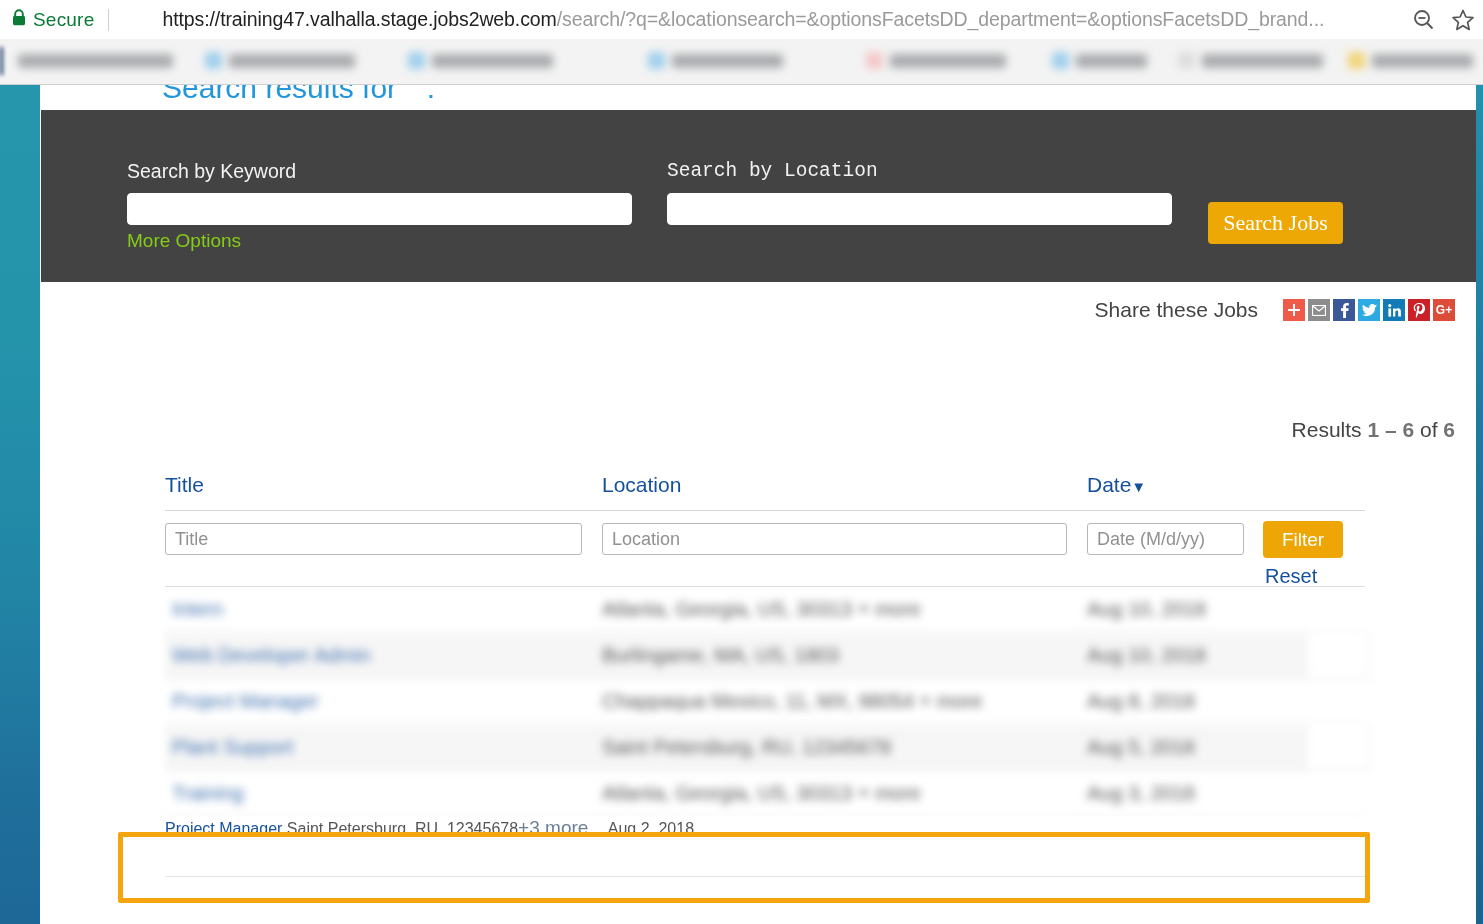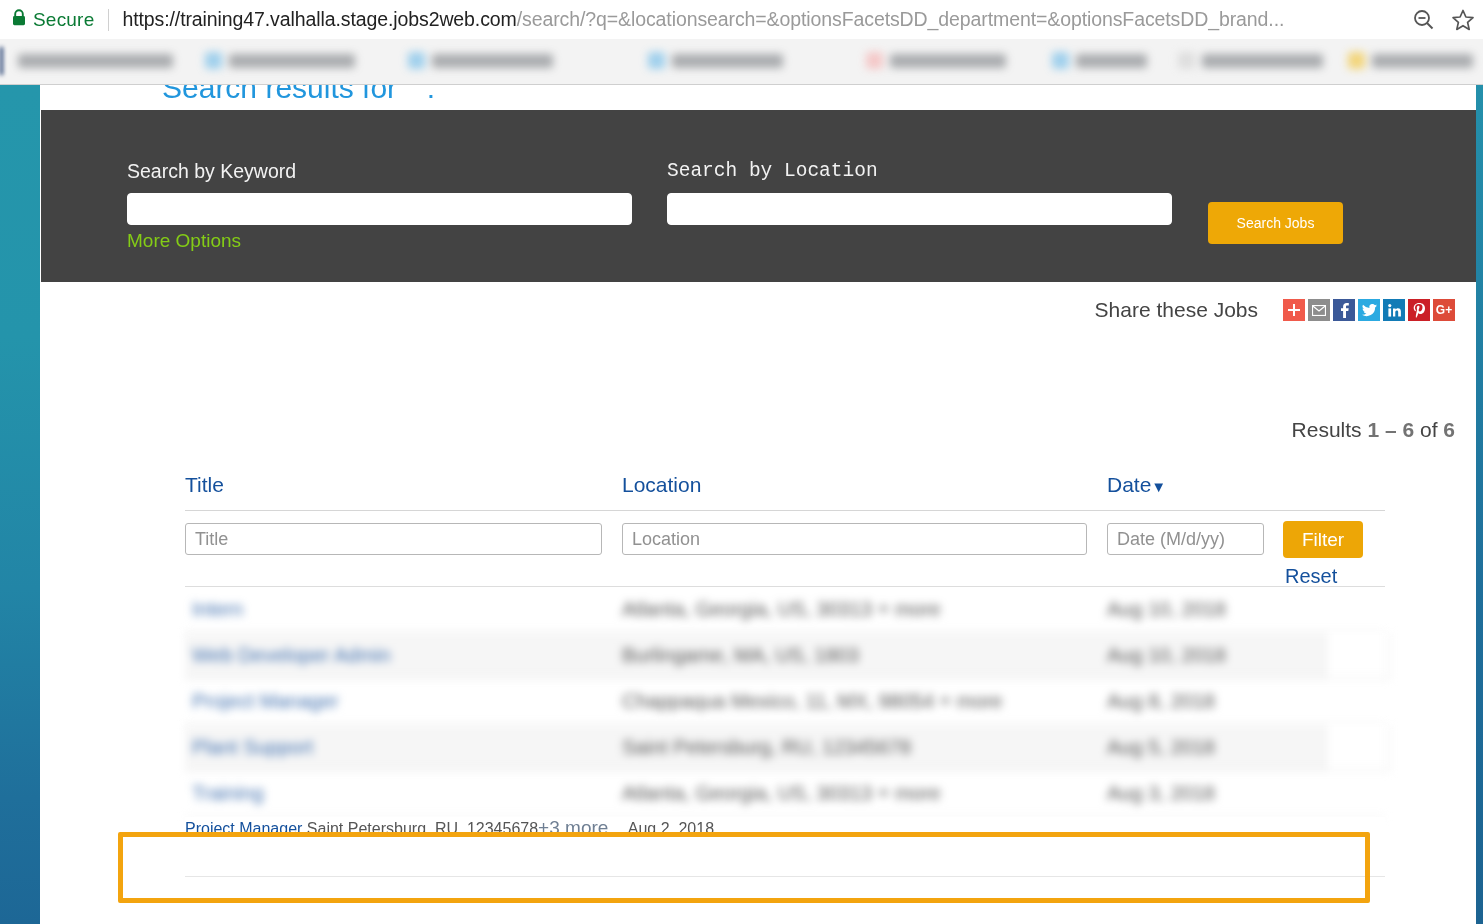--- a/index.html
+++ b/index.html
@@ -36,21 +36,21 @@
     width: 1px; height: 22px; background: #d0d0d0;
     margin: 0 13px 0 14px;
   }
   #url-text {
     font-size: 19.5px;
     color: #9a9a9a;
     white-space: nowrap;
     overflow: hidden;
     letter-spacing: -.1px;
   }
-  #url-text .strong { color: #222; }
+  #url-text .strong { color: #222; margin-left: 40px; }
   #omni-actions {
     position: absolute; right: 8px; top: 0; height: 39px;
     display: flex; align-items: center; gap: 16px;
   }
   #omni-actions svg { display: block; }
 
   #bookmarks-bar {
     position: absolute; left: 0; top: 39px;
     width: 1483px; height: 45px;
     background: #f3f3f3;
@@ -130,22 +130,22 @@
     position: absolute; left: 86px; top: 120px;
     color: #84cc16; font-size: 19px;
     cursor: pointer;
   }
   #search-jobs-btn {
     position: absolute; left: 1167px; top: 92px;
     width: 135px; height: 42px;
     background: #eea806;
     color: #ffffff;
     border: none; border-radius: 4px;
-    font-size: 14px;
-    font-family: Liberation Sans, sans-serif;
+    font-size: 22px;
+    font-family: Liberation Serif, serif;
     cursor: pointer;
   }
 
   
   #share-row {
     position: absolute; right: 21px; top: 213px;
     display: flex; align-items: center;
   }
   #share-label {
     font-size: 21px; color: #444;
@@ -170,21 +170,21 @@
 
   
   #results-count {
     position: absolute; right: 21px; top: 333px;
     font-size: 21px; color: #444;
   }
   #results-count b { color: #737373; }
 
   
   #job-table {
-    position: absolute; left: 144px; top: 388px;
+    position: absolute; left: 124px; top: 388px;
     width: 1200px;
   }
   .th-row { position: relative; height: 37px; }
   .th {
     position: absolute; top: 0;
     color: #14509c;
     font-size: 21px;
     cursor: pointer;
   }
   .th-title { left: 0; }

